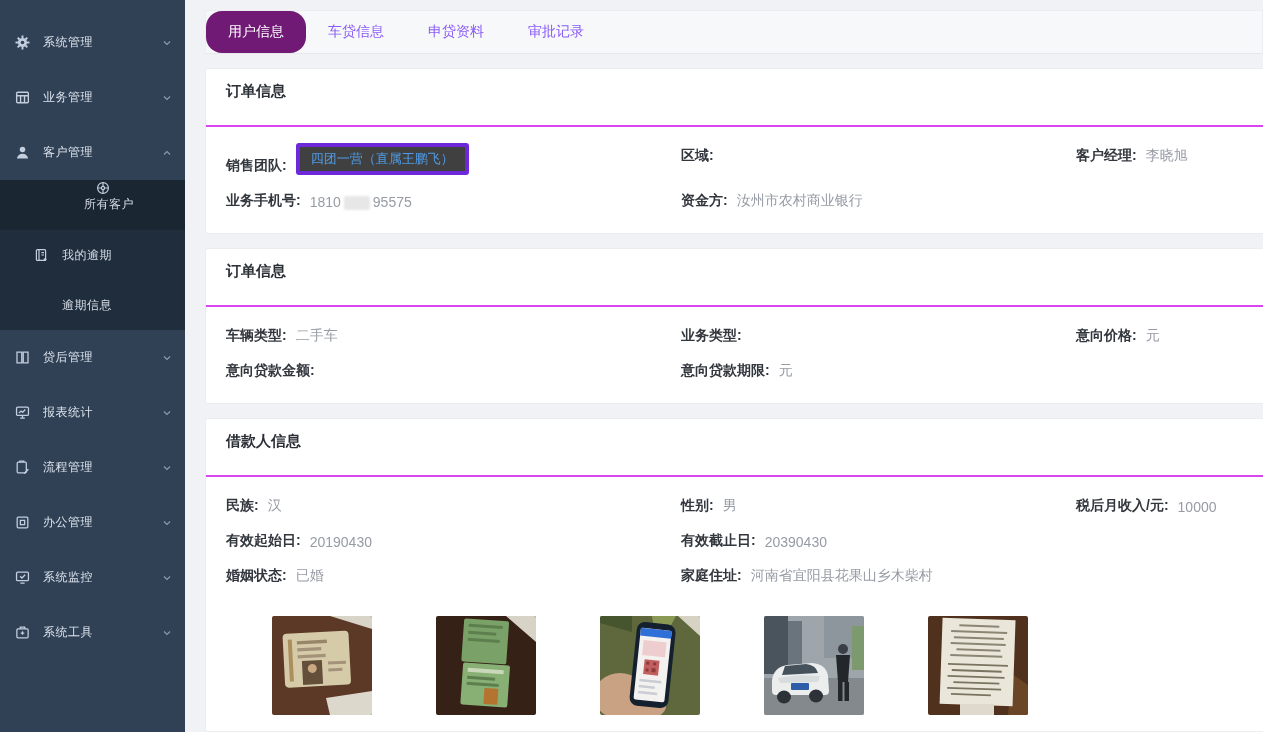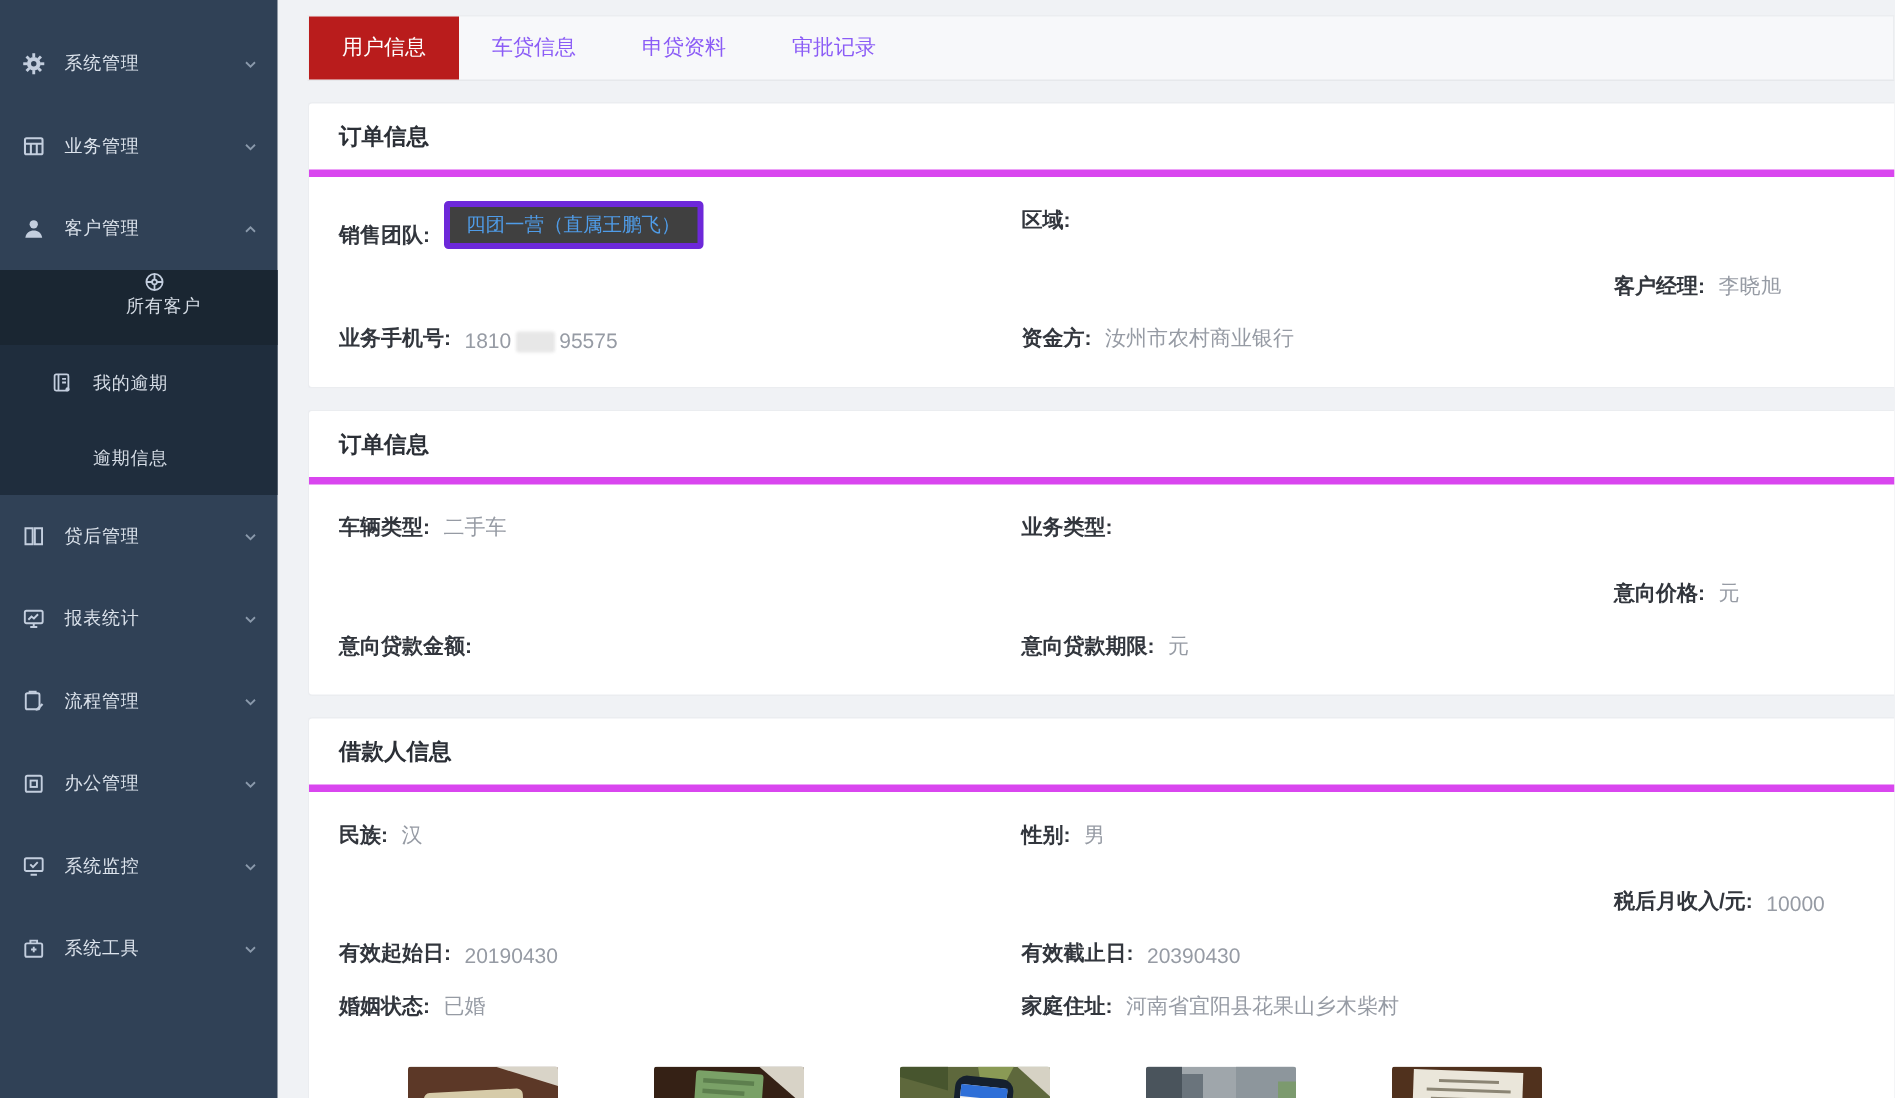--- a/index.html
+++ b/index.html
@@ -22,30 +22,30 @@
   .side-sub-item { height:50px; display:flex; align-items:center; padding-left:33px; cursor:pointer; color:#d6dde6; }
   .side-sub-item .ic { width:16px; height:16px; margin-right:13px; }
   .side-sub-item.active { background:#1a2632;flex-direction:column; }
   .ic-spacer { width:16px; height:16px; flex:none; margin-right:13px; }
 
   
   .main { flex:1; min-width:0; padding:10px 0 0 20px; }
   .tabs-row { display:flex; height:44px; background:#f7f8fa; border:1px solid #ebedf0; border-bottom:1px solid #e6e8eb; }
   .tab { min-width:94px; padding:0 22px; display:flex; align-items:center; justify-content:center;
          font-size:14px; color:#8b5cf6; cursor:pointer; white-space:nowrap; }
-  .tab.active { background:#b91c1c; color:#fff; }
+  .tab.active { background:#701a75; color:#fff;border-radius:16px; }
 
   .card { background:#fff; border:1px solid #ebedf0; border-right:none; border-radius:3px 0 0 3px; margin-top:14px; }
-  .card-header { padding:13px 20px 12px; font-size:15px; font-weight:bold; color:#2b2f36; border-bottom:5px solid #d946ef; }
+  .card-header { padding:13px 20px 24px; font-size:15px; font-weight:bold; color:#2b2f36; border-bottom:2px solid #d946ef; }
   .card-body { padding:10px 20px 16px; }
   .info-row { display:flex; align-items:flex-start; padding:6px 0 7px; }
   .cell { display:flex; align-items:flex-end; min-height:22px; padding-right:10px; }
   .cell:nth-child(1) { width:455px; flex:none; }
   .cell:nth-child(2) { width:395px; flex:none; }
-  .cell:nth-child(3) { flex:1;margin-top:44px; }
+  .cell:nth-child(3) { flex:1; }
   .f-lbl { font-weight:bold; color:#32363d; margin-right:9px; white-space:nowrap; }
   .f-val { color:#969ba4; white-space:nowrap; }
   .redact { display:inline-block; width:26px; height:14px; background:#e7e7e7; border-radius:2px;
             margin:0 3px; filter:blur(1px); }
   .redact.wide { width:38px; }
   .tag { background:#404040; border:4px solid #6d28d9; color:#4f9ce8; font-size:13px;
          padding:3px 11px; border-radius:3px; cursor:pointer; white-space:nowrap; }
 
   .photos { display:flex; gap:64px; padding:24px 0 0 46px; }
   .photo-item { width:100px; }

